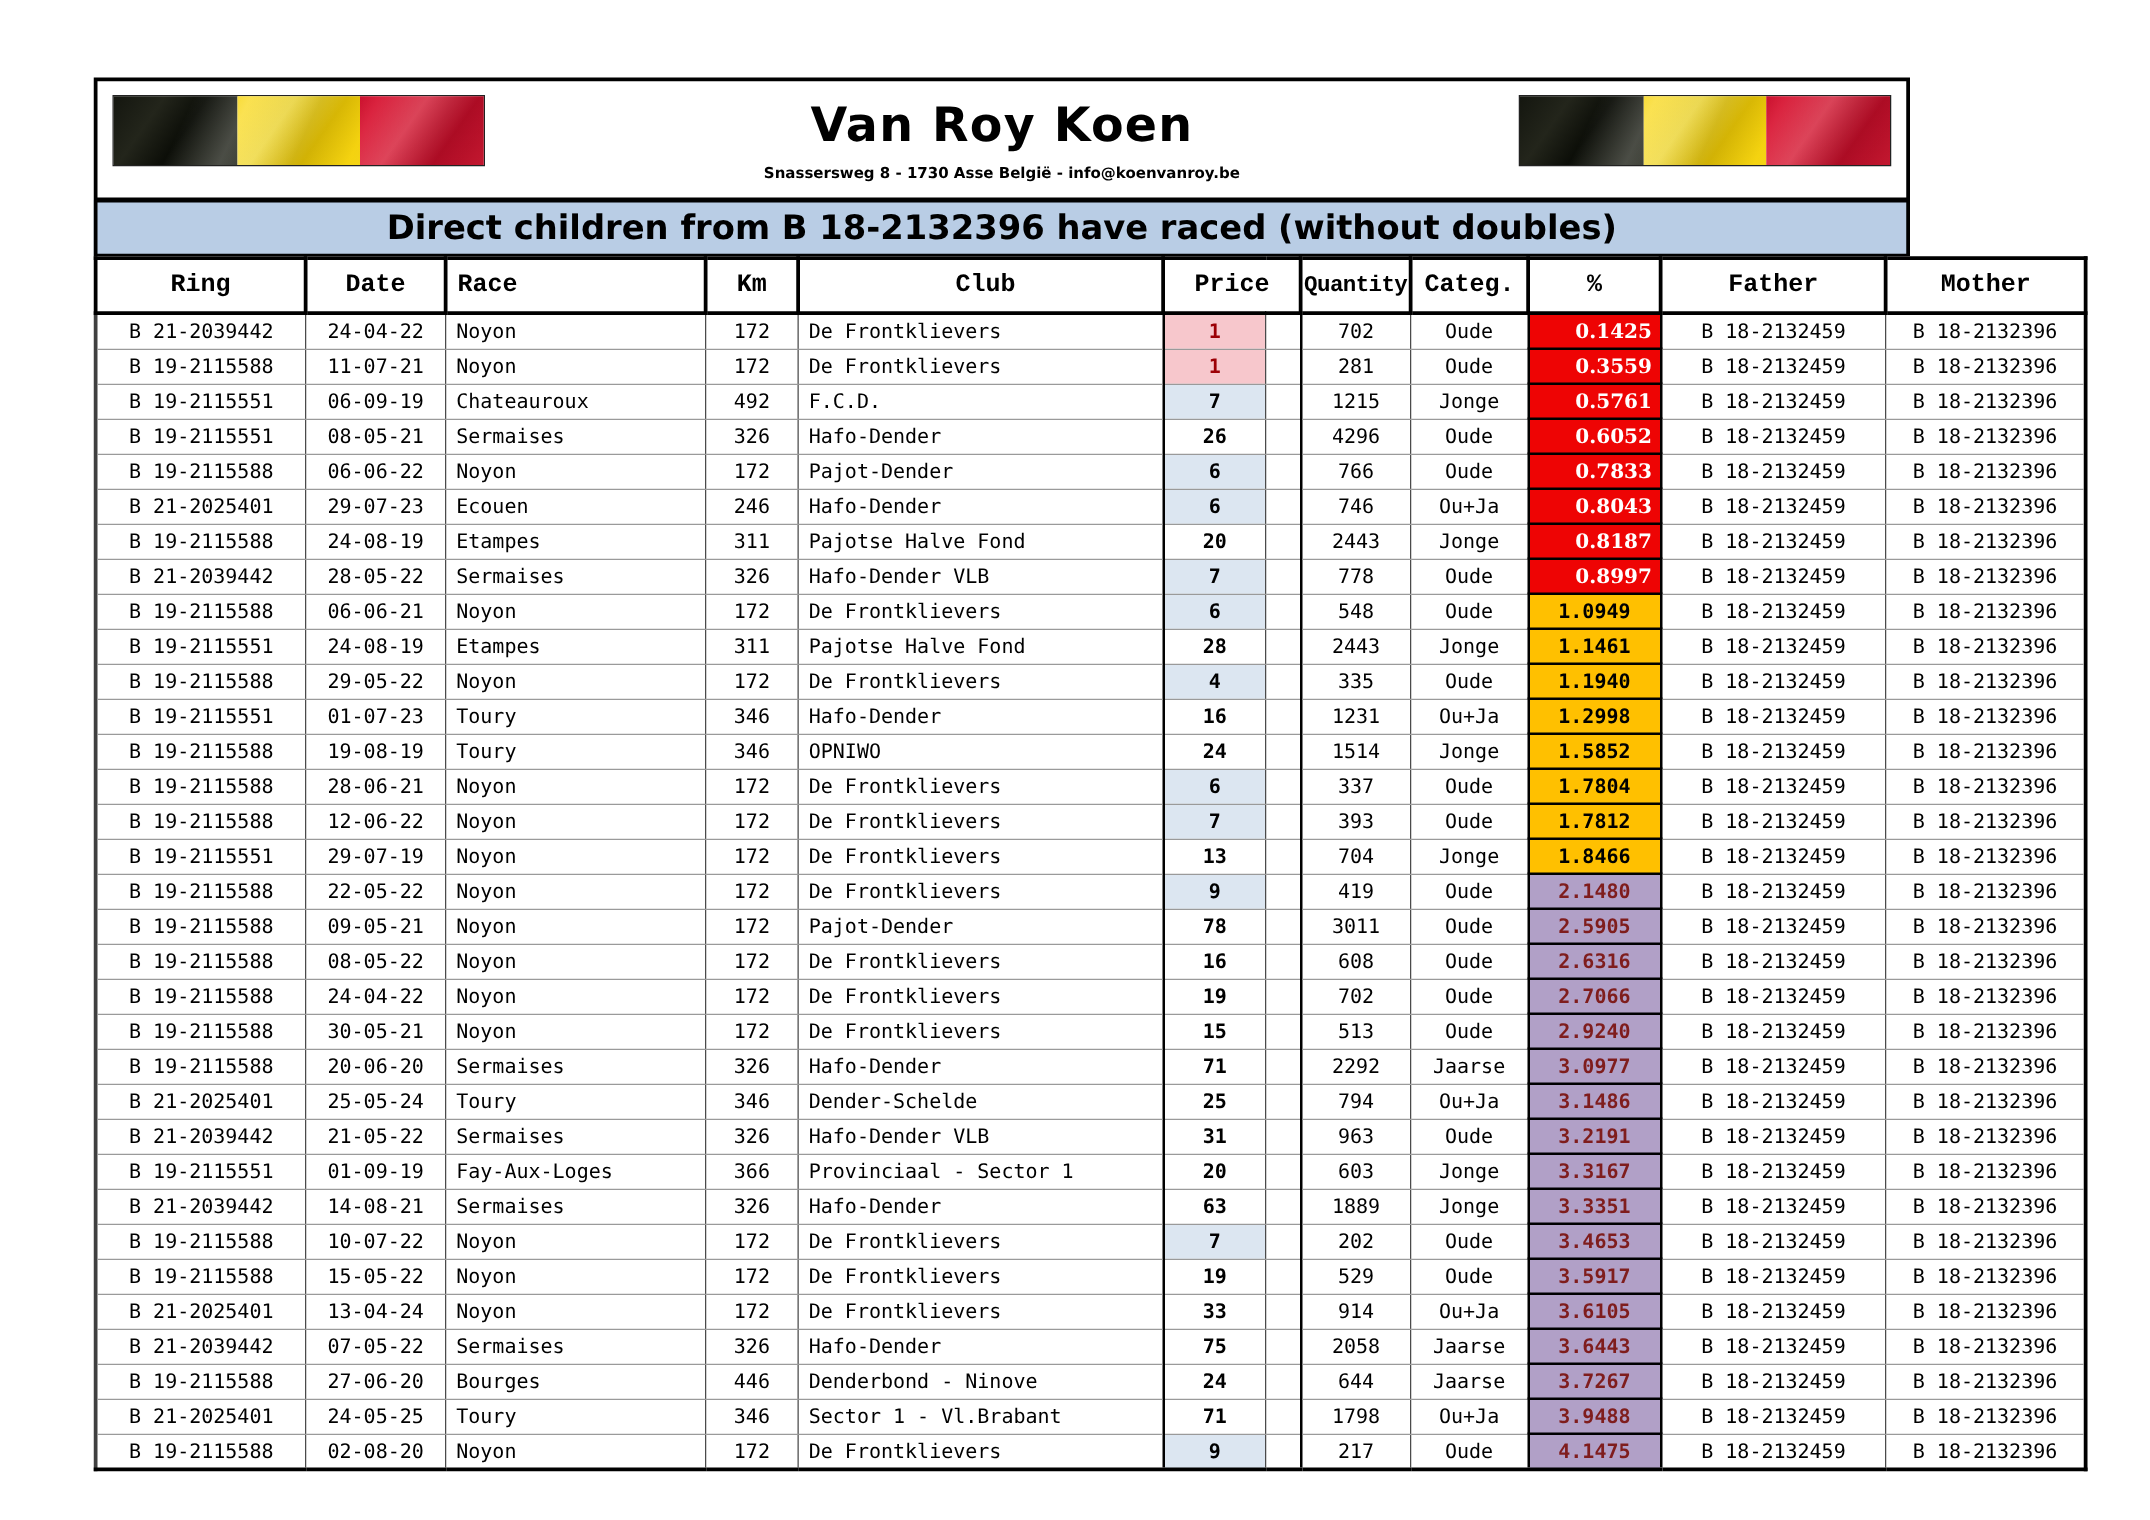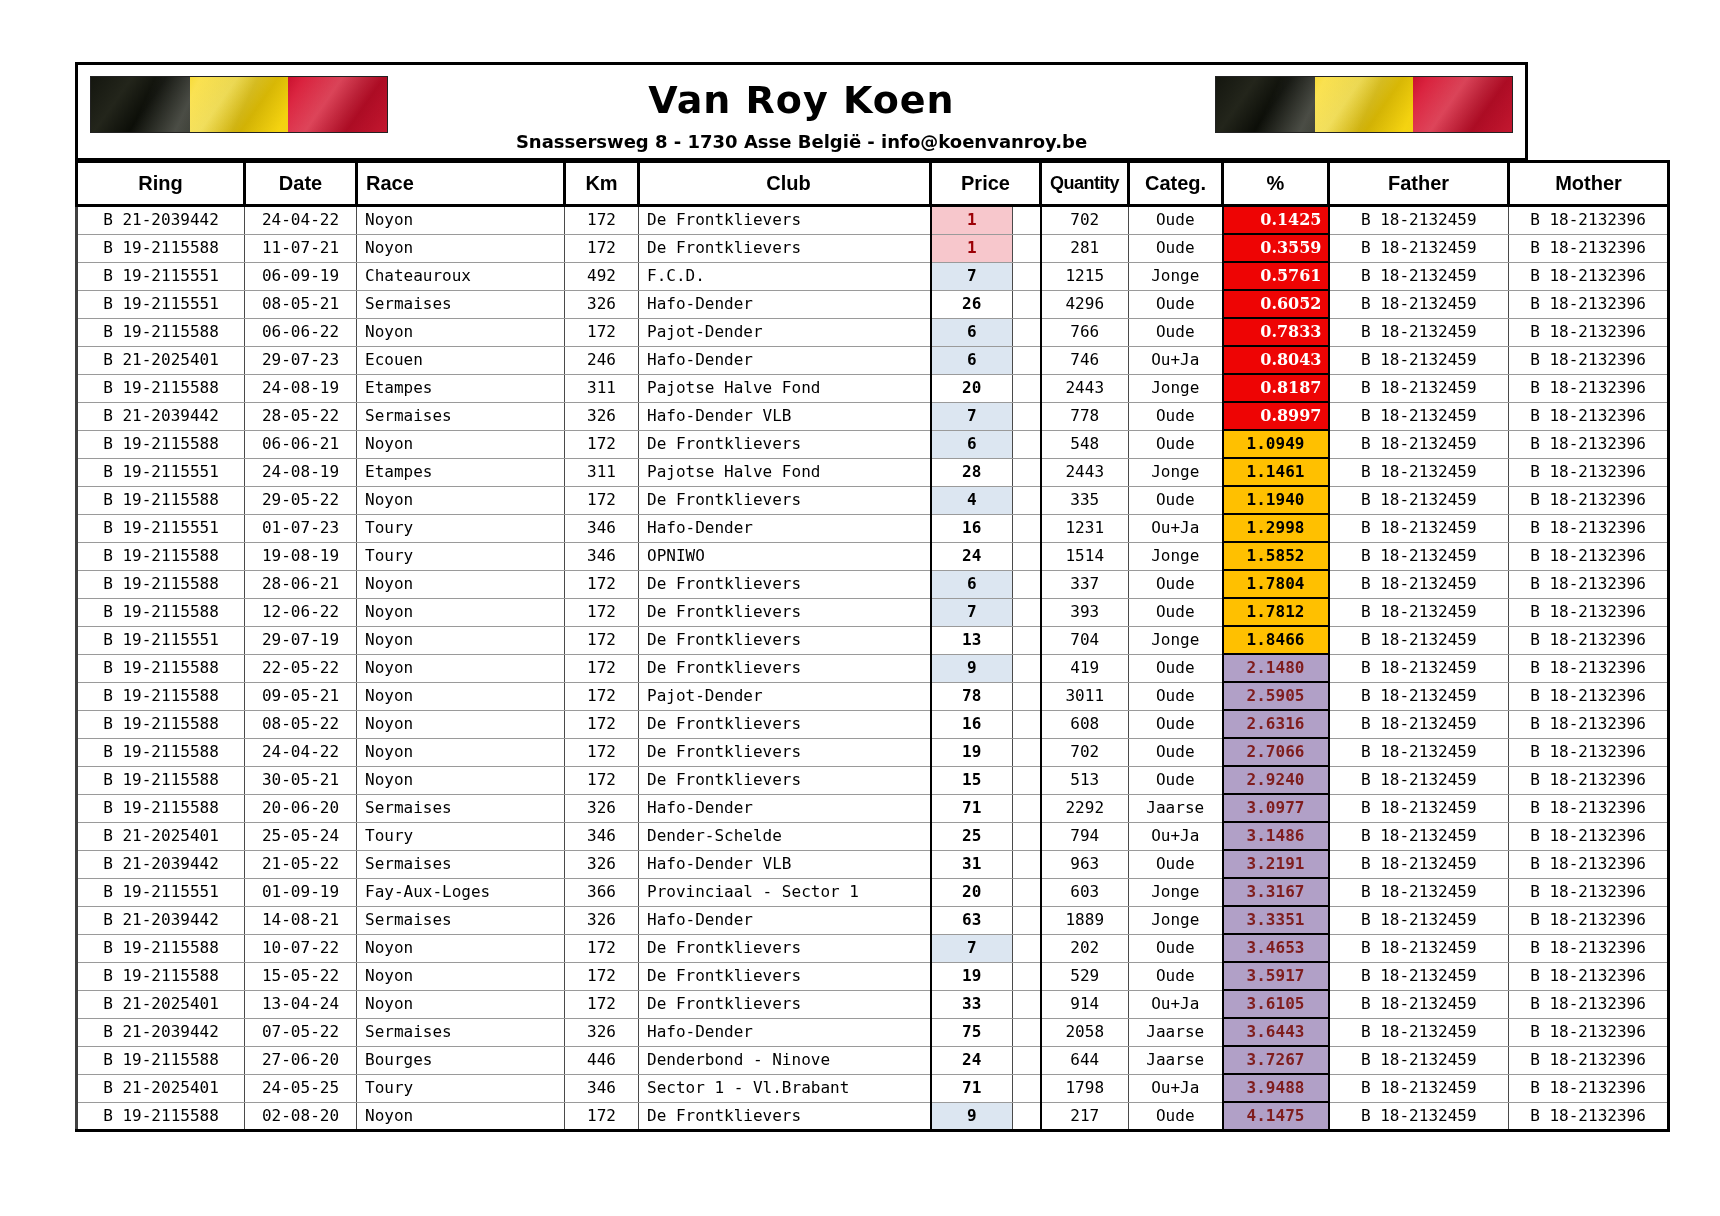--- a/index.html
+++ b/index.html
@@ -48,21 +48,21 @@
     padding-top: 2px;
   }
   .page-title {
     font-size: 38px;
     font-weight: bold;
     letter-spacing: 1px;
     color: #000;
   }
   .page-address {
     margin-top: 9px;
-    font-size: 18px;
+    font-size: 12px;
     font-weight: bold;
     color: #000;
   }
 
   
   .banner {
     border: 3px solid #000;
     border-top: 2px solid #000;
     border-bottom: 2px solid #000;
     background: #b9cde5;
@@ -92,21 +92,21 @@
   col.c-spacer { width: 28px;  }
   col.c-qty    { width: 88px;  }
   col.c-categ  { width: 94px;  }
   col.c-pct    { width: 106px; }
   col.c-father { width: 180px; }
   col.c-mother { width: 160px; }
 
   thead th {
     border: 3px solid #000;
     height: 44px;
-    font-family: Liberation Sans, sans-serif;
+    font-family: Liberation Mono, monospace;
     font-size: 20px;
     font-weight: bold;
     color: #000;
     text-align: center;
     background: #fff;
     overflow: hidden;
     white-space: nowrap;
   }
   thead th.qty-h { font-size: 18px; letter-spacing: -0.5px; }
 
@@ -162,20 +162,21 @@
       <div class="page-title">Van Roy Koen</div>
       <div class="page-address">Snassersweg 8 - 1730 Asse België - info@koenvanroy.be</div>
     </div>
     <div class="flag">
       <div class="band black"></div>
       <div class="band yellow"></div>
       <div class="band red"></div>
     </div>
   </div>
 
+  <div class="banner">Direct children from B 18-2132396 have raced (without doubles)</div>
 
   <table class="race-table">
     <colgroup>
       <col class="c-ring">
         <col class="c-date">
         <col class="c-race">
         <col class="c-km">
       <col class="c-club">
         <col class="c-price">
         <col class="c-spacer">

